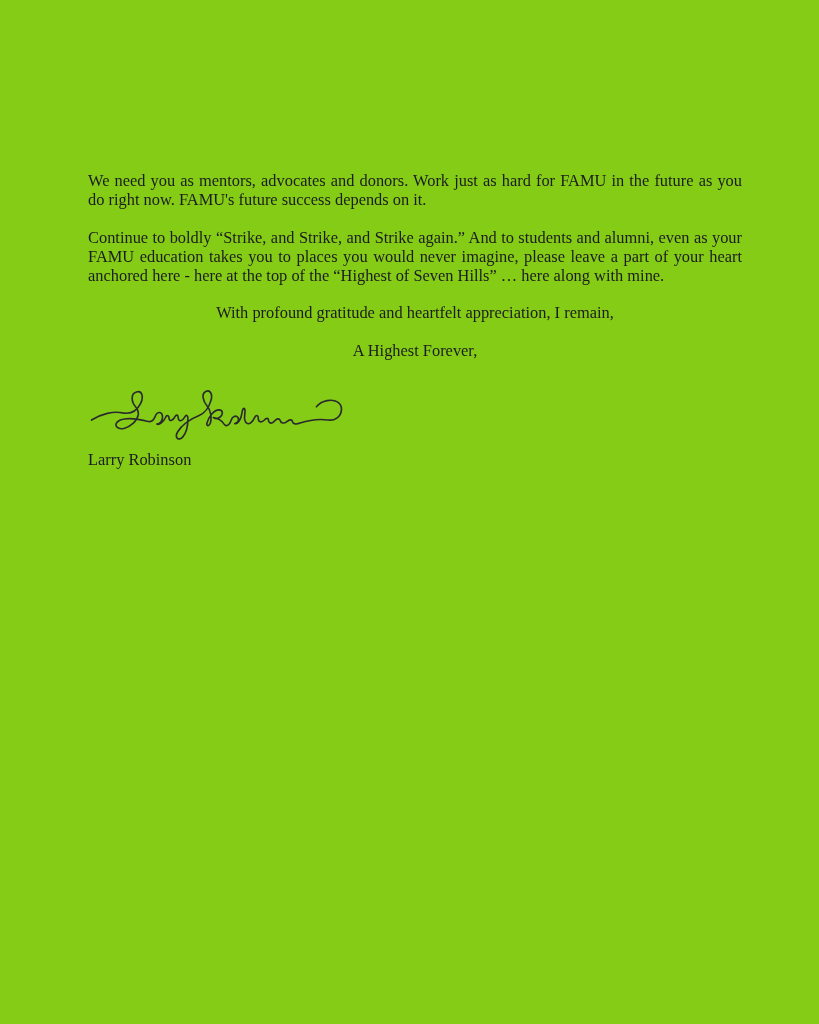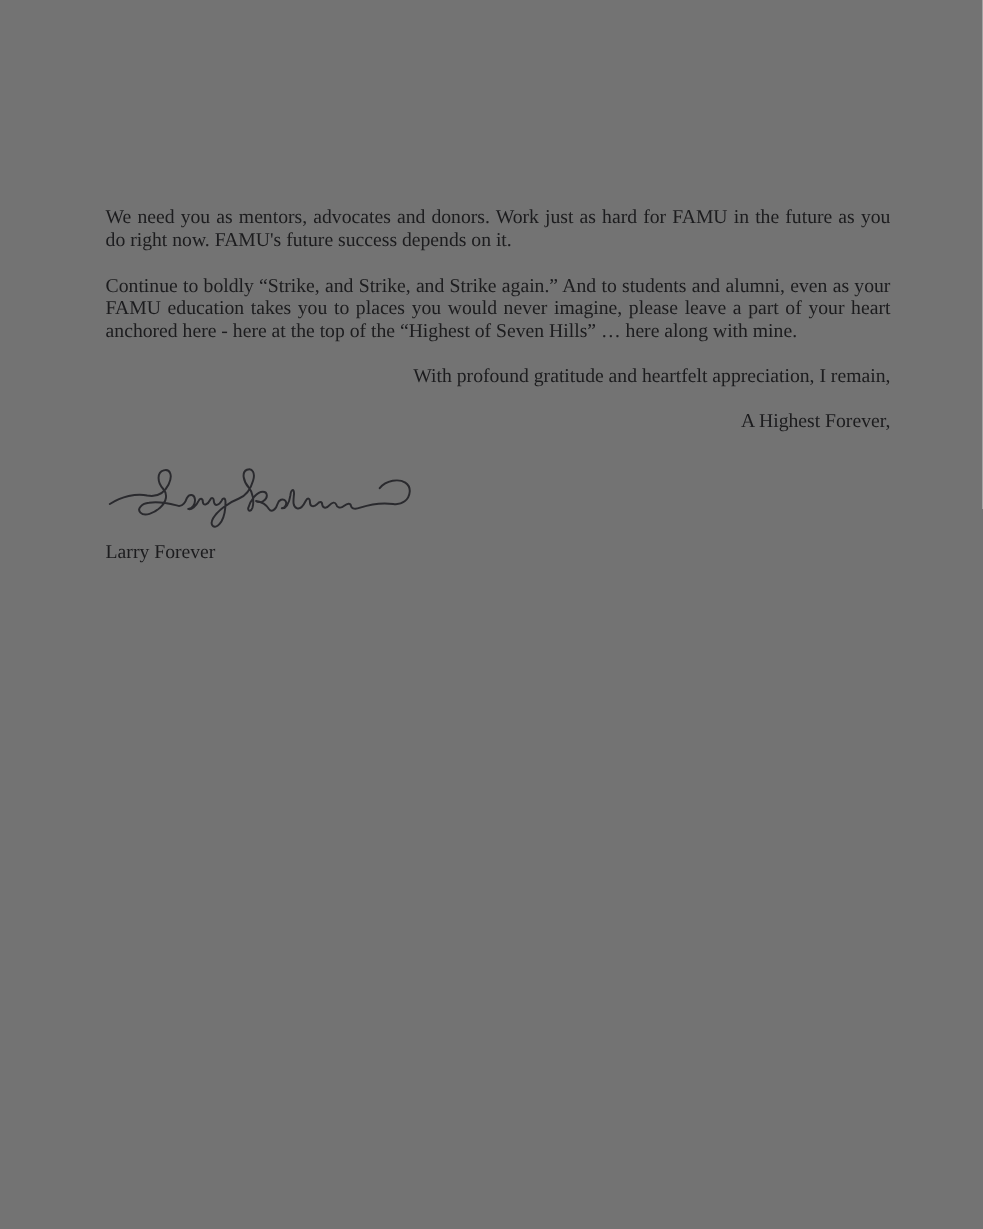--- a/index.html
+++ b/index.html
@@ -4,40 +4,40 @@
 <style>
   html, body {
     margin: 0;
     padding: 0;
     background: #ffffff;
   }
   .page {
     position: relative;
     width: 819px;
     height: 1024px;
-    background: #737373;
+    background: #84cc16;
     overflow: hidden;
     font-family: "Liberation Serif", "DejaVu Serif", serif;
     color: #1c1c1e;
   }
   .letter-body {
     position: absolute;
     top: 171px;
     left: 88px;
     width: 654px;
   }
   .letter-body p {
     margin: 0 0 18px 0;
     font-size: 16.4px;
     line-height: 19.3px;
     text-align: justify;
     color: #1c1c1e;
   }
   .letter-body p.no-justify {
-    text-align: right;
+    text-align: center;
   }
   .signature-wrap {
     margin: 28px 0 0 2px;
     width: 255px;
     height: 62px;
   }
   .signature-wrap svg {
     width: 255px;
     height: 62px;
     display: block;
@@ -114,17 +114,17 @@
                  C374,68 380,70 386,65
                  C391,61 396,60 397,65
                  C398,70 404,71 412,68
                  C430,62 452,60 466,62
                  C481,64 492,55 493,42
                  C494,29 482,21 465,24
                  C455,26 448,31 444,36" fill="none" stroke="#2a2a2e" stroke-width="3.2" stroke-linecap="round" stroke-linejoin="round"></path>
       </svg>
     </div>
 
-    <p class="signer-name">Larry Forever</p>
+    <p class="signer-name">Larry Robinson</p>
 
 
   </div>
 </div>
 
 </body></html>

